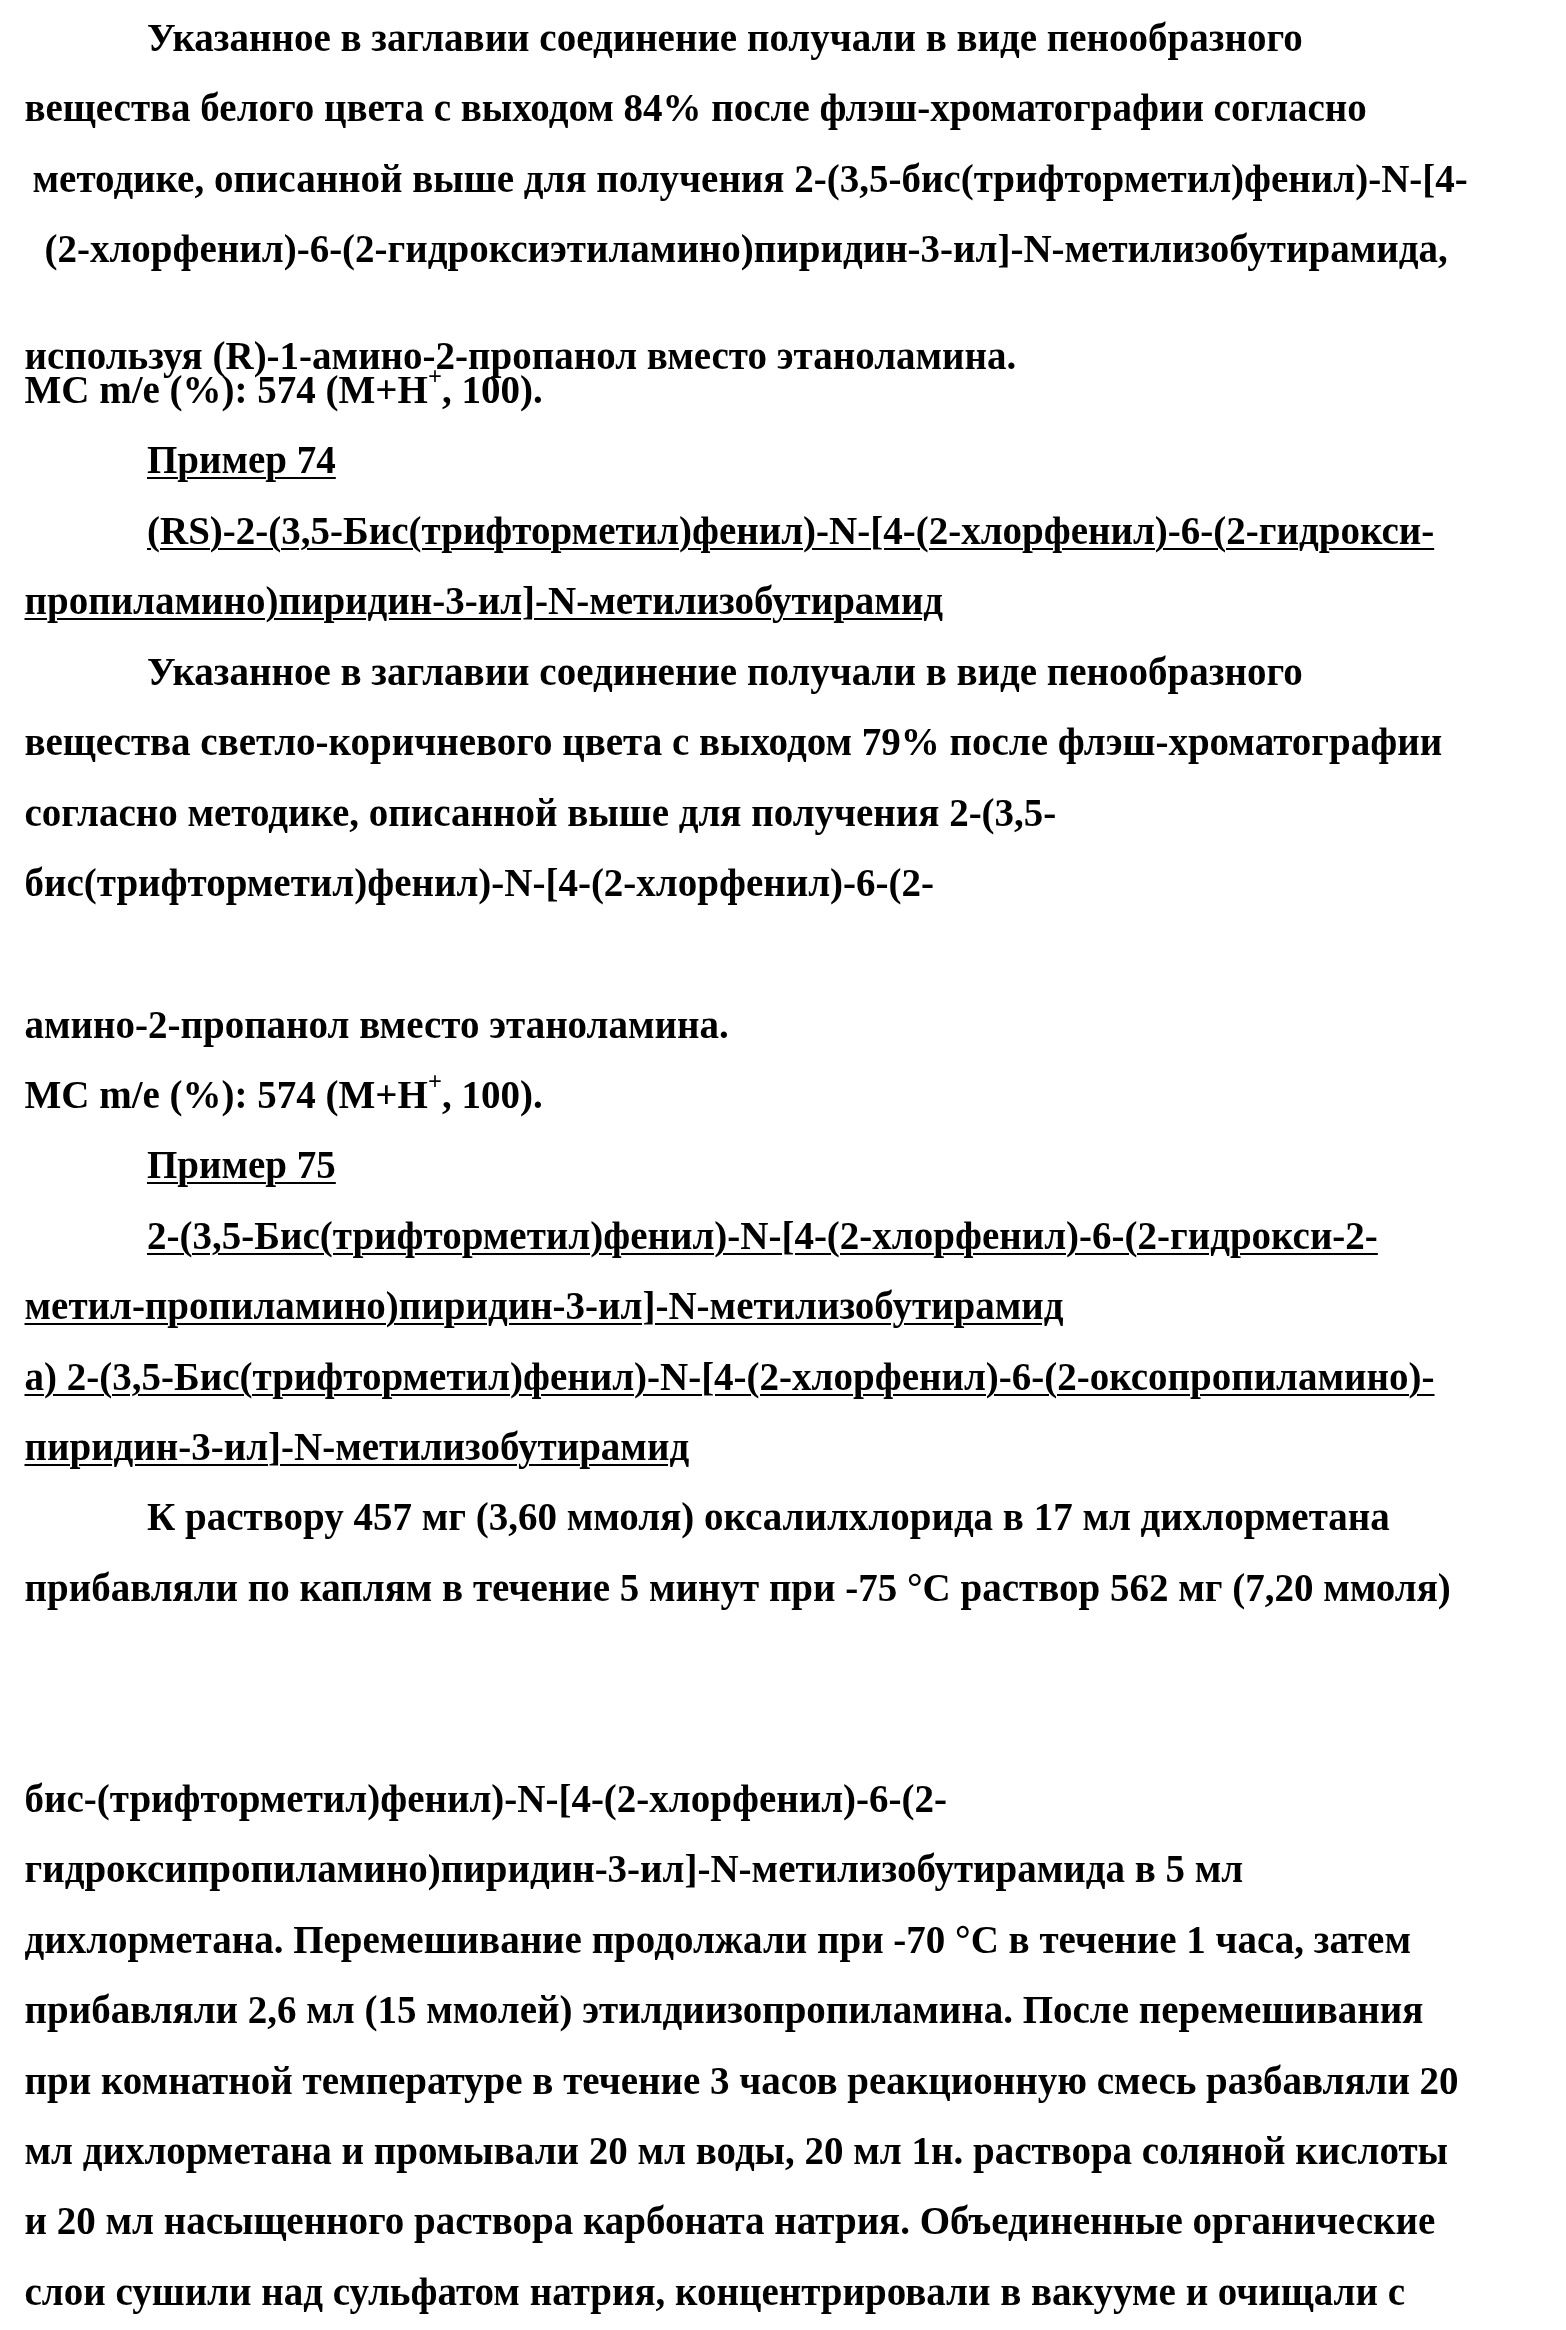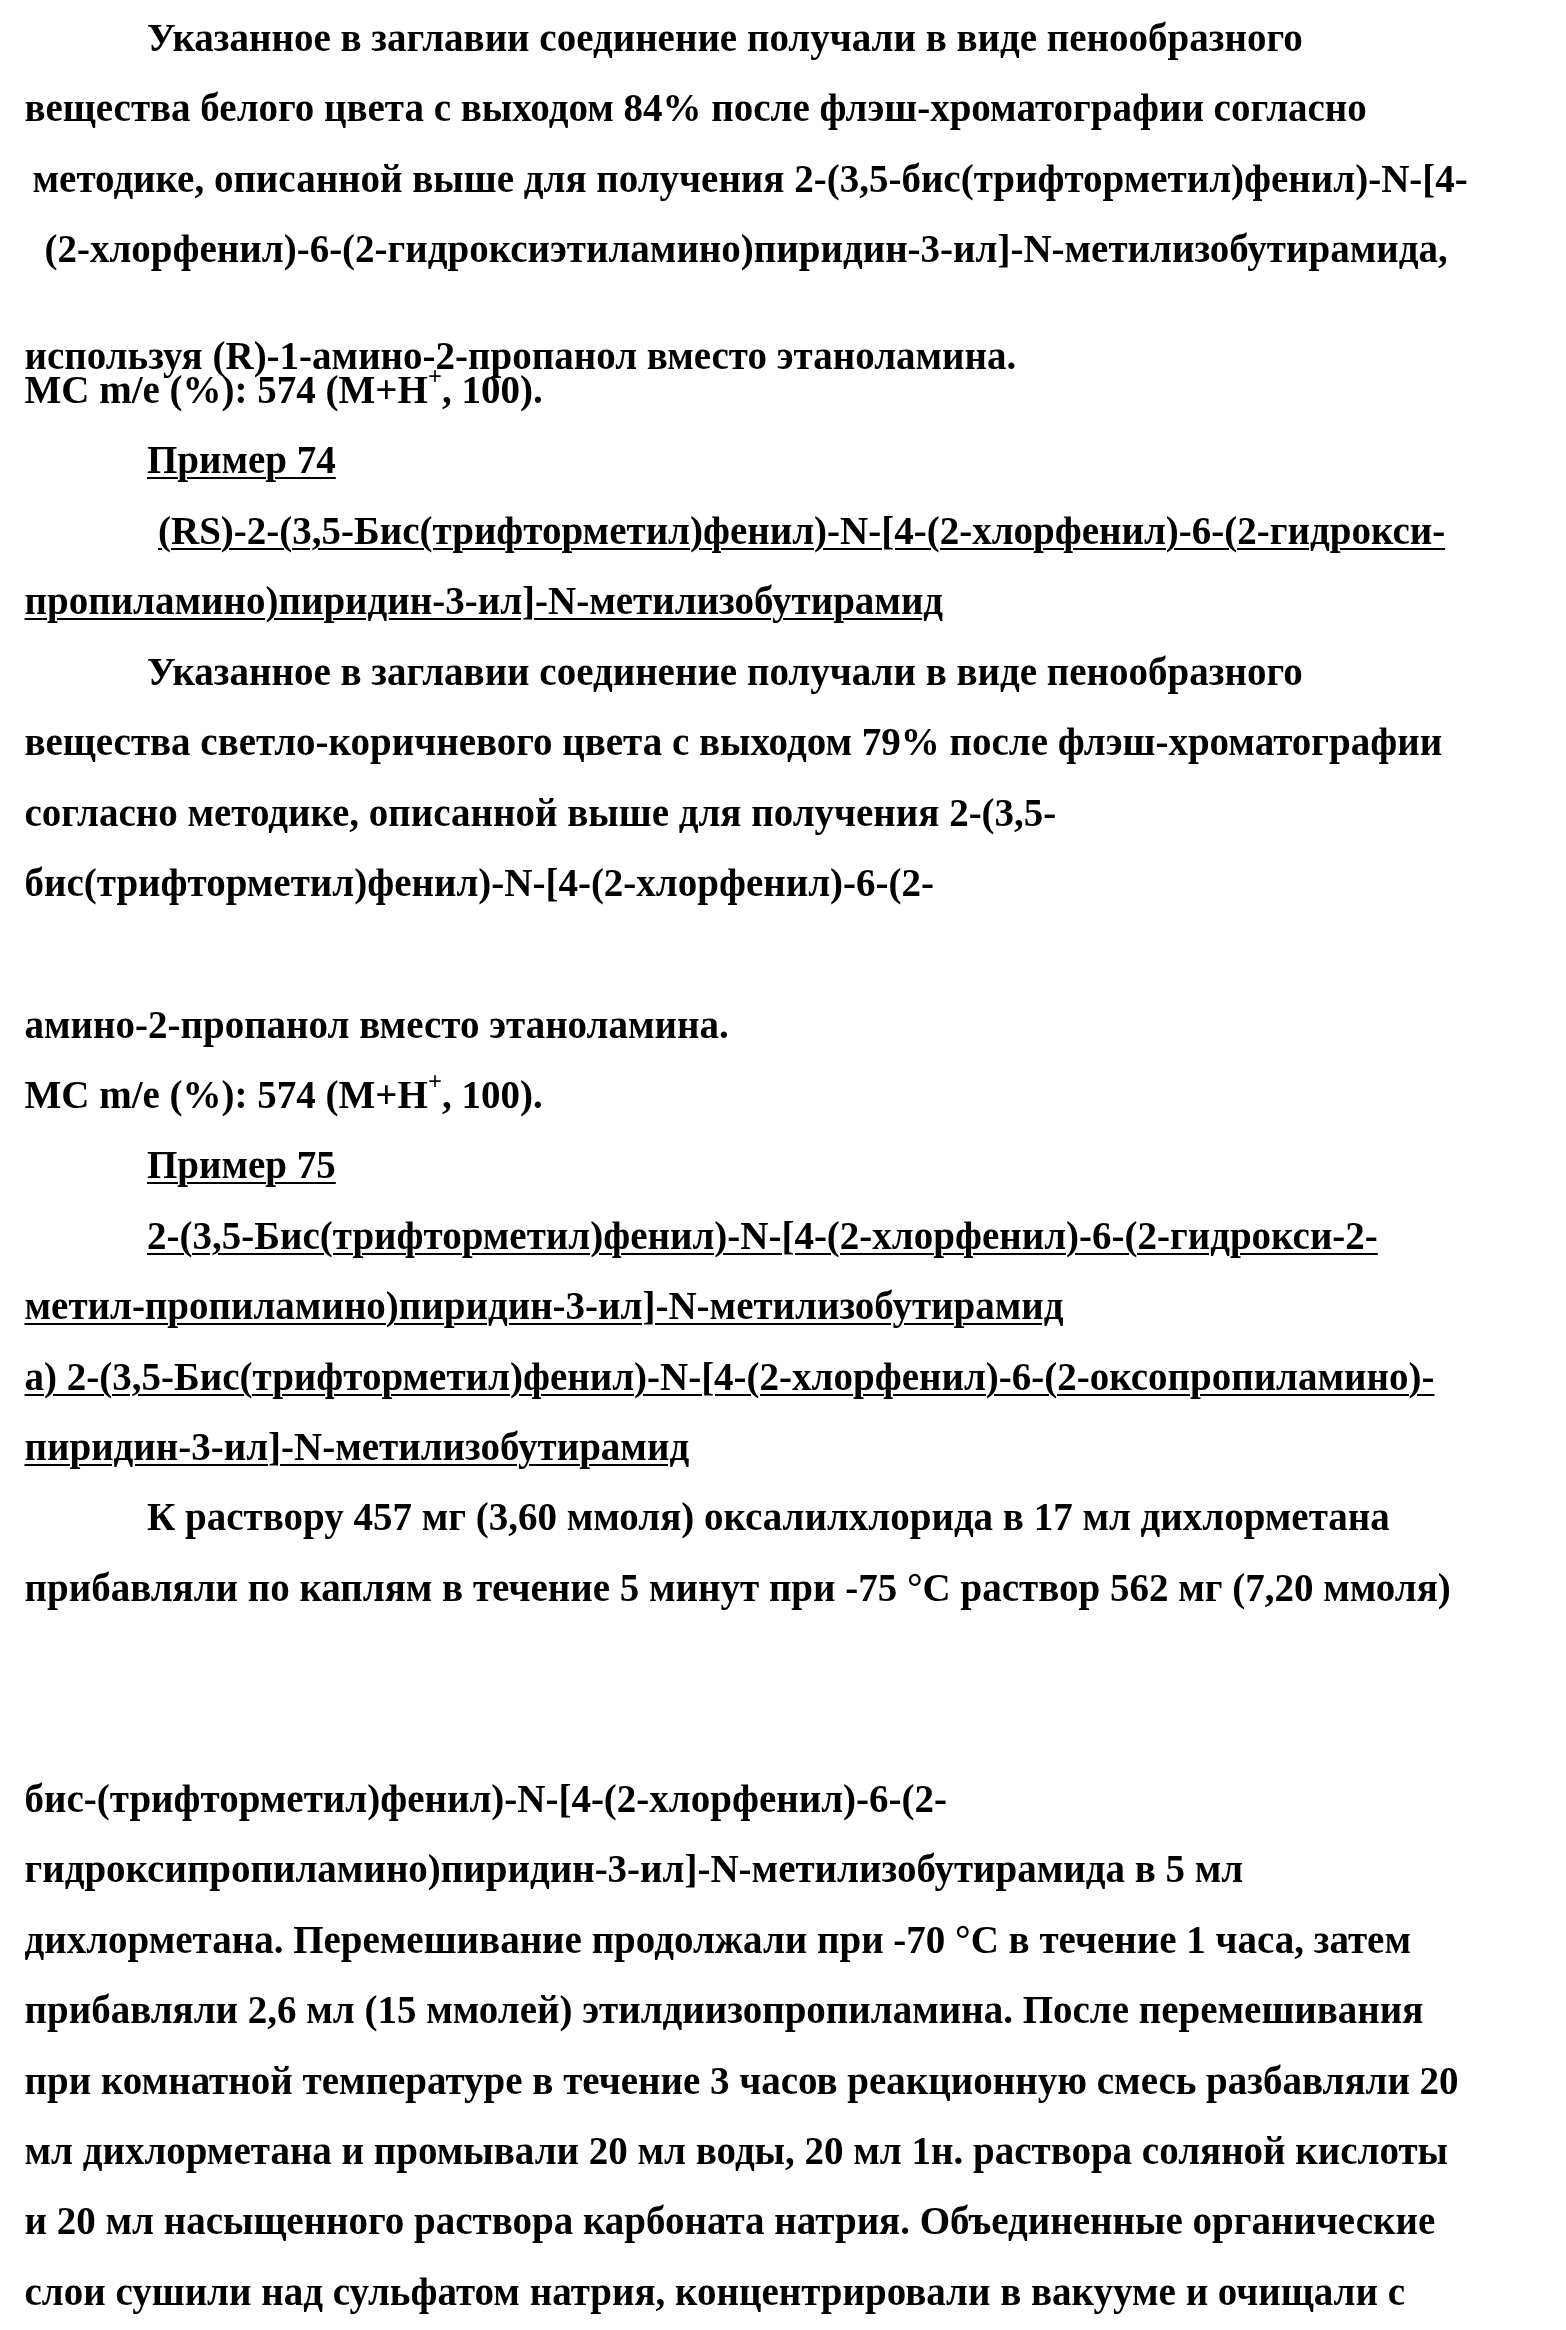--- a/index.html
+++ b/index.html
@@ -21,21 +21,21 @@
 <body>
 
 <div class="page">
   <div class="line indent" style="top: 18px;">Указанное в заглавии соединение получали в виде пенообразного</div>
   <div class="line" style="top: 88px;">вещества белого цвета с выходом 84% после флэш-хроматографии согласно</div>
   <div class="line" style="top: 159px; margin-left: 8px;">методике, описанной выше для получения 2-(3,5-бис(трифторметил)фенил)-N-[4-</div>
   <div class="line" style="top: 229px; margin-left: 20px;">(2-хлорфенил)-6-(2-гидроксиэтиламино)пиридин-3-ил]-N-метилизобутирамида,</div>
   <div class="line" style="top: 300px; margin-top: 36px;">используя (R)-1-амино-2-пропанол вместо этаноламина.</div>
   <div class="line" style="top: 370px;"><span>МС m/e (%): 574 (M+H</span><sup class="plus">+</sup><span>, 100).</span></div>
   <div class="line indent u" style="top: 440px;">Пример 74</div>
-  <div class="line indent u" style="top: 511px; margin-left: 11px;">(RS)-2-(3,5-Бис(трифторметил)фенил)-N-[4-(2-хлорфенил)-6-(2-гидрокси-</div>
+  <div class="line indent u" style="top: 511px;">(RS)-2-(3,5-Бис(трифторметил)фенил)-N-[4-(2-хлорфенил)-6-(2-гидрокси-</div>
   <div class="line u" style="top: 581px;">пропиламино)пиридин-3-ил]-N-метилизобутирамид</div>
   <div class="line indent" style="top: 652px;">Указанное в заглавии соединение получали в виде пенообразного</div>
   <div class="line" style="top: 722px;">вещества светло-коричневого цвета с выходом 79% после флэш-хроматографии</div>
   <div class="line" style="top: 793px;">согласно методике, описанной выше для получения 2-(3,5-</div>
   <div class="line" style="top: 863px;">бис(трифторметил)фенил)-N-[4-(2-хлорфенил)-6-(2-</div>
   <div class="line" style="top: 1005px;">амино-2-пропанол вместо этаноламина.</div>
   <div class="line" style="top: 1075px;"><span>МС m/e (%): 574 (M+H</span><sup class="plus">+</sup><span>, 100).</span></div>
   <div class="line indent u" style="top: 1145px;">Пример 75</div>
   <div class="line indent u" style="top: 1216px;">2-(3,5-Бис(трифторметил)фенил)-N-[4-(2-хлорфенил)-6-(2-гидрокси-2-</div>
   <div class="line u" style="top: 1286px;">метил-пропиламино)пиридин-3-ил]-N-метилизобутирамид</div>

